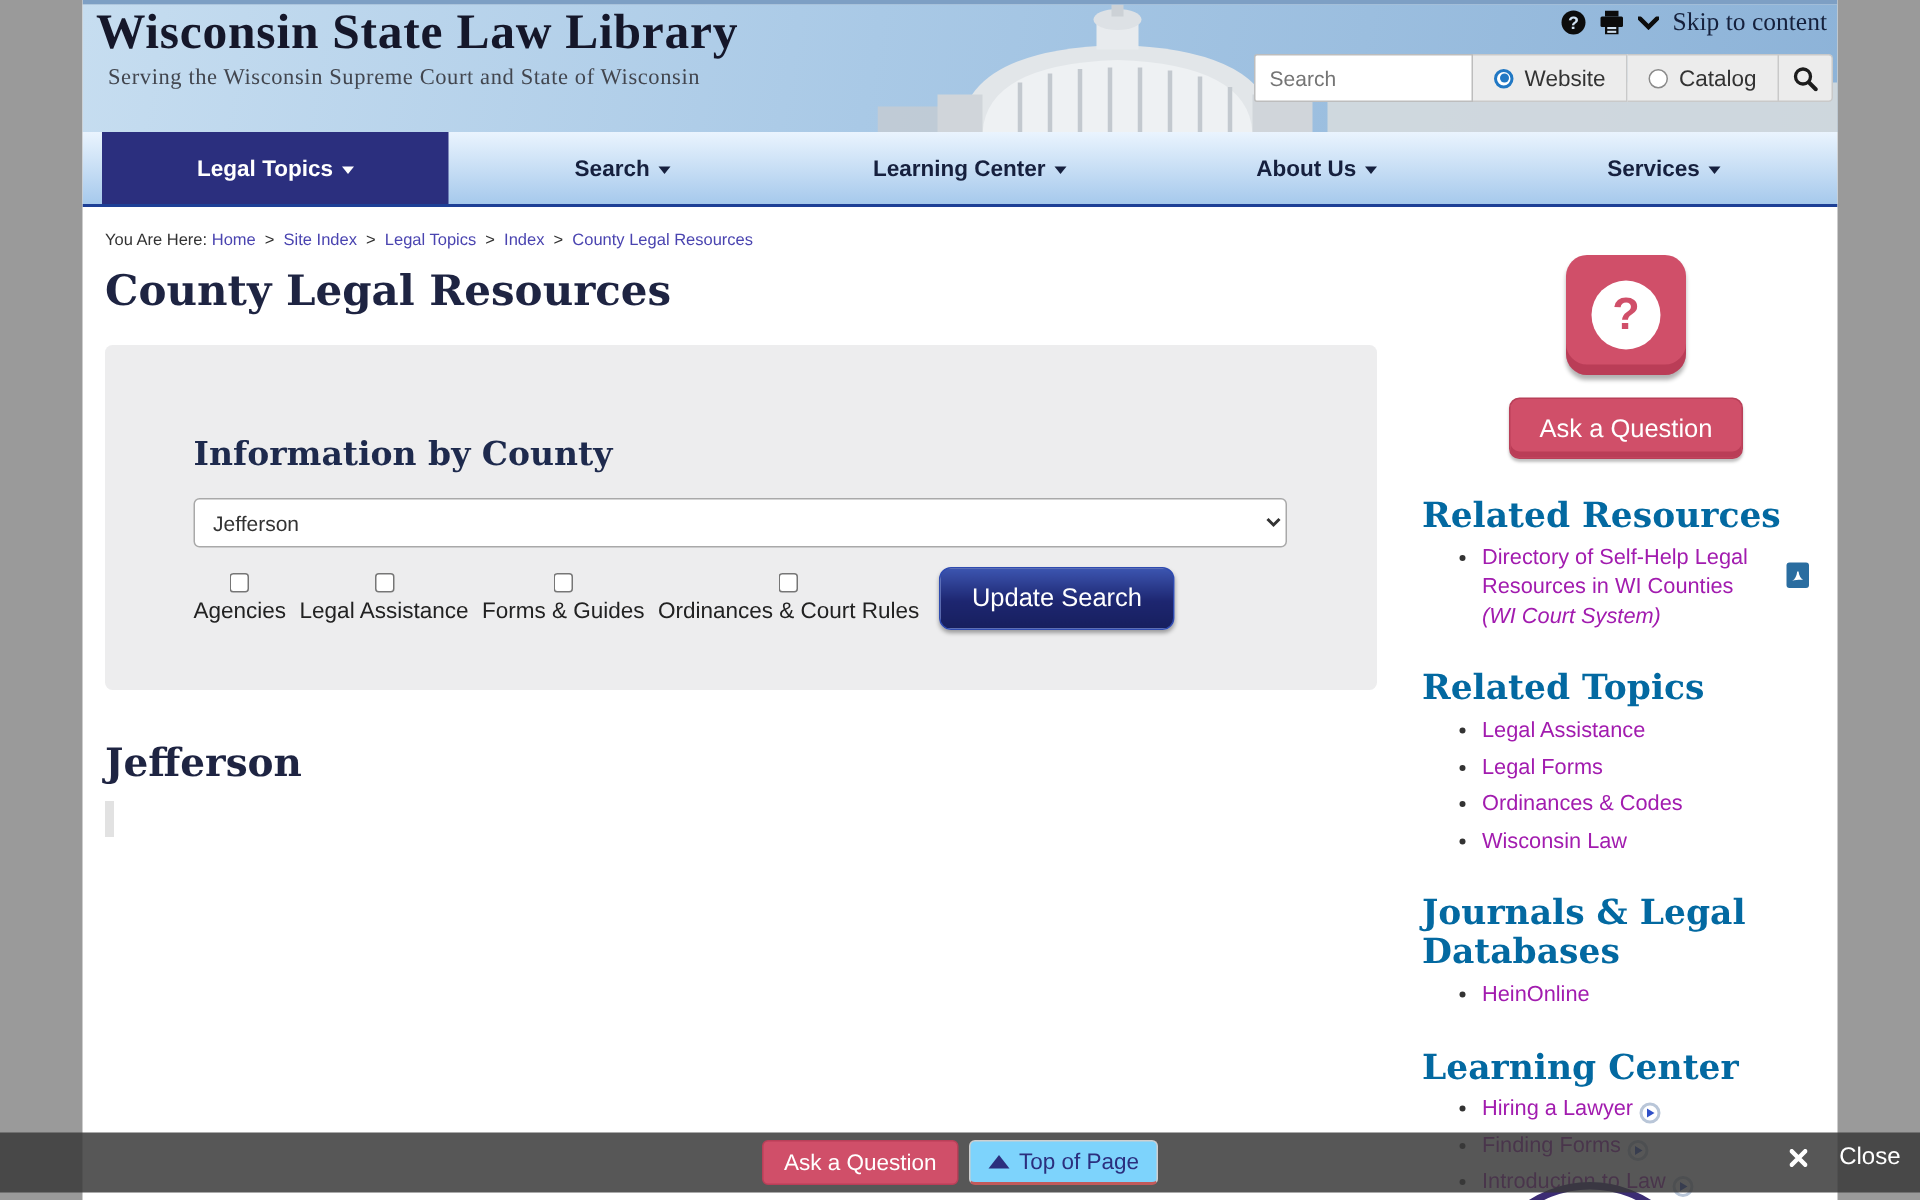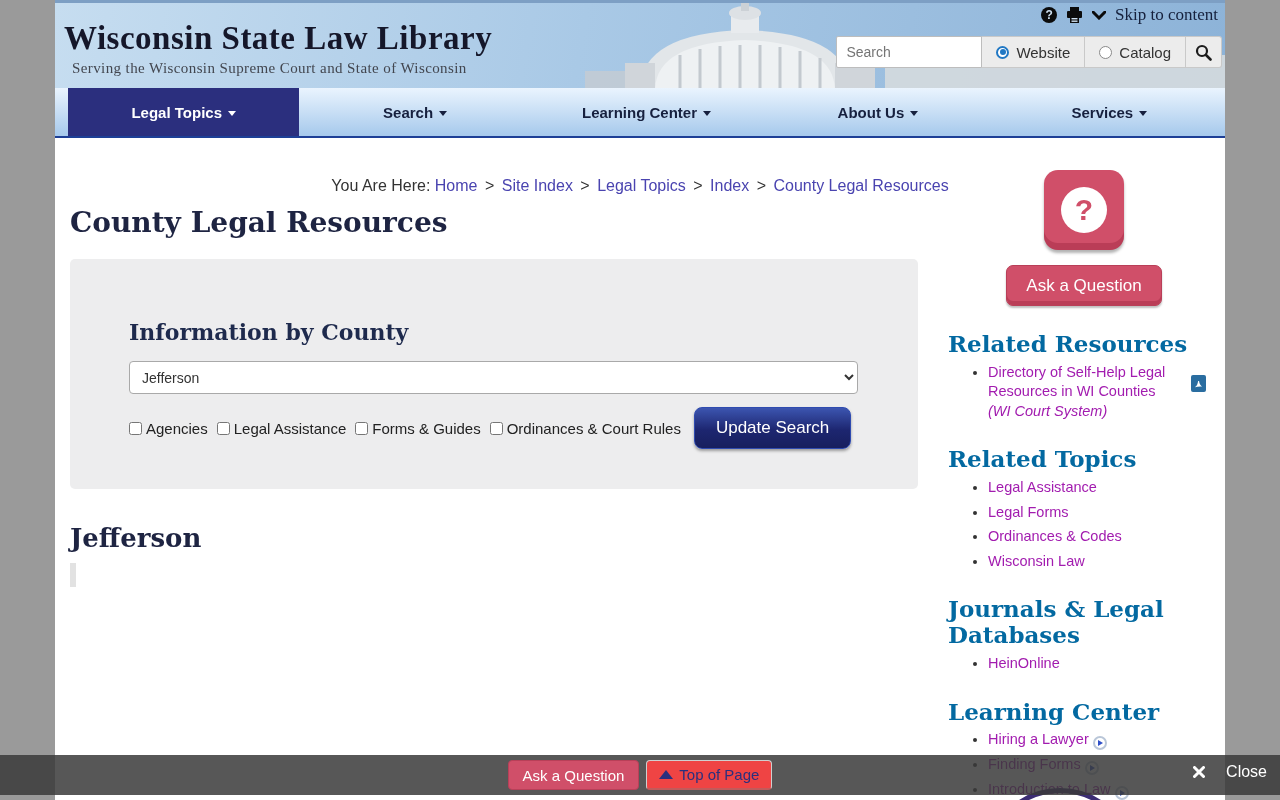--- a/index.html
+++ b/index.html
@@ -19,21 +19,21 @@
   }
 
   
   .site-header {
     position:relative; height:88px;
     background:linear-gradient(100deg,#c6ddf0 0%,#a9c9e6 45%,#8db3d8 100%);
     border-top:3px solid #7d9fc4;
     overflow:hidden;
   }
   .dome-art { position:absolute; right:0; top:0; height:88px; width:640px; }
-  .title-block { position:absolute; left:9px; top:17px; z-index:3; }
+  .title-block { position:absolute; left:9px; top:1px; z-index:3; }
   .site-title {
     margin:0; font-family:"Liberation Serif", serif; font-weight:bold;
     font-size:33px; color:#15172a; letter-spacing:0.5px;
   }
   .site-subtitle {
     margin:3px 0 0 8px; font-family:"Liberation Serif", serif;
     font-size:15px; color:#42464f; letter-spacing:0.4px;
   }
   .utility-row {
     position:absolute; top:2px; right:7px; z-index:4;
@@ -83,21 +83,21 @@
   }
   .nav-item.active { background:#2b2f7e; color:#ffffff; }
   .caret-down {
     width:0; height:0; border-left:4px solid transparent;
     border-right:4px solid transparent; border-top:5px solid currentColor;
     margin-top:2px;
   }
 
   
   .content { padding:0 15px; }
-  .breadcrumb { margin-top:39px; font-size:16px; color:#333;text-align:center; }
+  .breadcrumb { margin-top:16px; font-size:11px; color:#333; }
   .breadcrumb .crumb { color:#4a44b0; cursor:pointer; }
   .breadcrumb .sep { color:#333; margin:0 3px; }
   .page-title {
     margin:11px 0 0; font-family:"DejaVu Serif", serif; font-weight:bold;
     font-size:28px; color:#1e2442;
   }
   .panel {
     margin-top:20px; width:848px; height:230px;
     background:#ededee; border-radius:5px;
     padding:60px 0 0 59px;
@@ -106,21 +106,21 @@
     margin:0 0 16px; font-family:"DejaVu Serif", serif; font-weight:bold;
     font-size:22px; color:#1e2a4d;
   }
   .county-select {
     width:729px; height:33px; font-size:14px; color:#333;
     border:1px solid #a9a9a9; border-radius:4px; background:#fff;
     padding:0 8px; font-family:"Liberation Sans", sans-serif;
   }
   .check-row { display:flex; align-items:center; margin-top:13px; }
   .check-item { display:flex; align-items:center; gap:4px; margin-right:9px;
-    font-size:15px; color:#222; cursor:pointer; }
+    font-size:15px; color:#222; cursor:pointer;flex-direction:column; }
   .check-item input { width:13px; height:13px; margin:0; }
   .update-btn {
     margin-left:4px; height:42px; padding:0 21px; font-size:17px; color:#fff;
     background:linear-gradient(#3c55b0,#1d2670 55%,#171f5e);
     border:1px solid #2f4bb0; border-radius:8px; cursor:pointer;
     box-shadow:0 2px 3px rgba(0,0,0,0.35);
     font-family:"Liberation Sans", sans-serif;
   }
   .county-heading {
     margin:34px 0 0; font-family:"DejaVu Serif", serif; font-weight:bold;
@@ -187,21 +187,21 @@
     position:absolute; left:0; top:755px; width:1280px; height:40px;
     background:rgba(58,58,58,0.85); z-index:30;
     display:flex; align-items:center; justify-content:center; gap:7px;
   }
   .bar-ask-btn {
     height:30px; padding:0 14px; background:#d04f69; border:1px solid #b93f58;
     border-radius:4px; color:#fff; font-size:15px; cursor:pointer;
     font-family:"Liberation Sans", sans-serif;
   }
   .bar-top-btn {
-    height:30px; padding:0 12px; background:#ef4444; border:1px solid #cfcfcf;
+    height:30px; padding:0 12px; background:#7dd3fc; border:1px solid #cfcfcf;
     border-bottom:2px solid #c25a5a; border-radius:4px; color:#2b2f7e;
     font-size:15px; cursor:pointer; display:flex; align-items:center; gap:6px;
     font-family:"Liberation Sans", sans-serif;
   }
   .chev-up {
     width:0; height:0; border-left:7px solid transparent;
     border-right:7px solid transparent; border-bottom:9px solid #2b2f7e;
   }
   .bar-close {
     position:absolute; right:13px; top:8px; display:flex; align-items:center;

